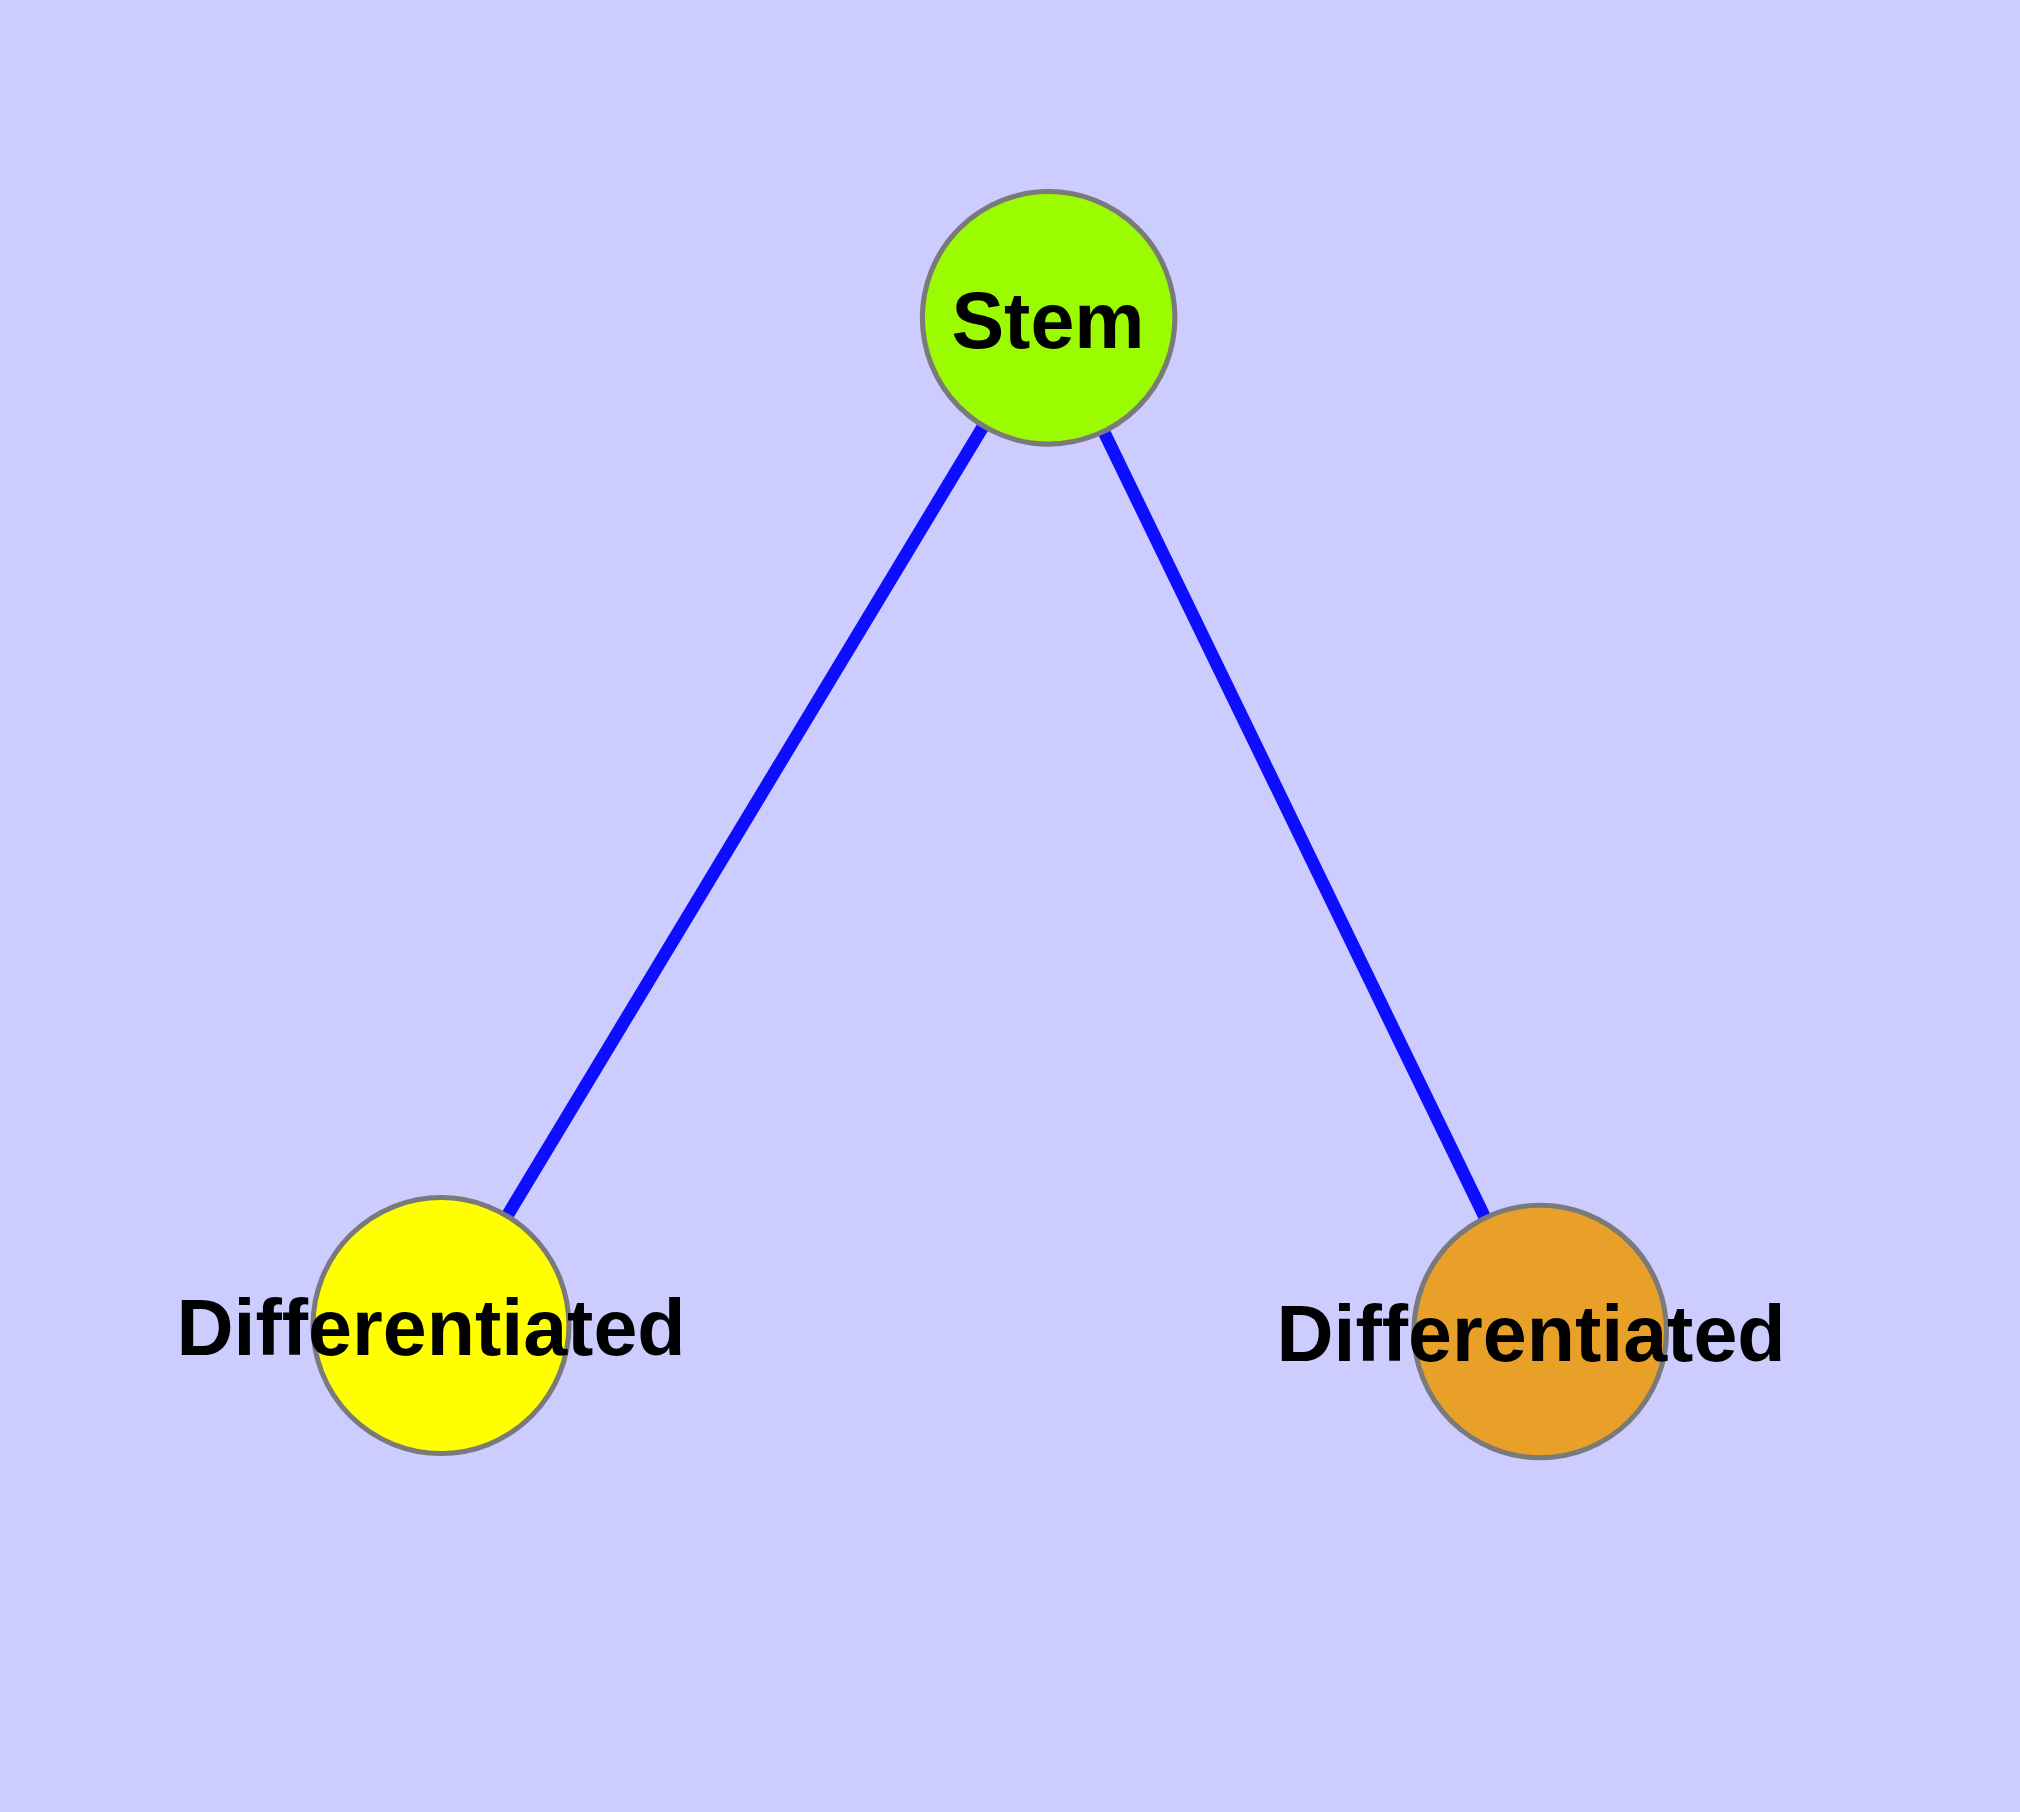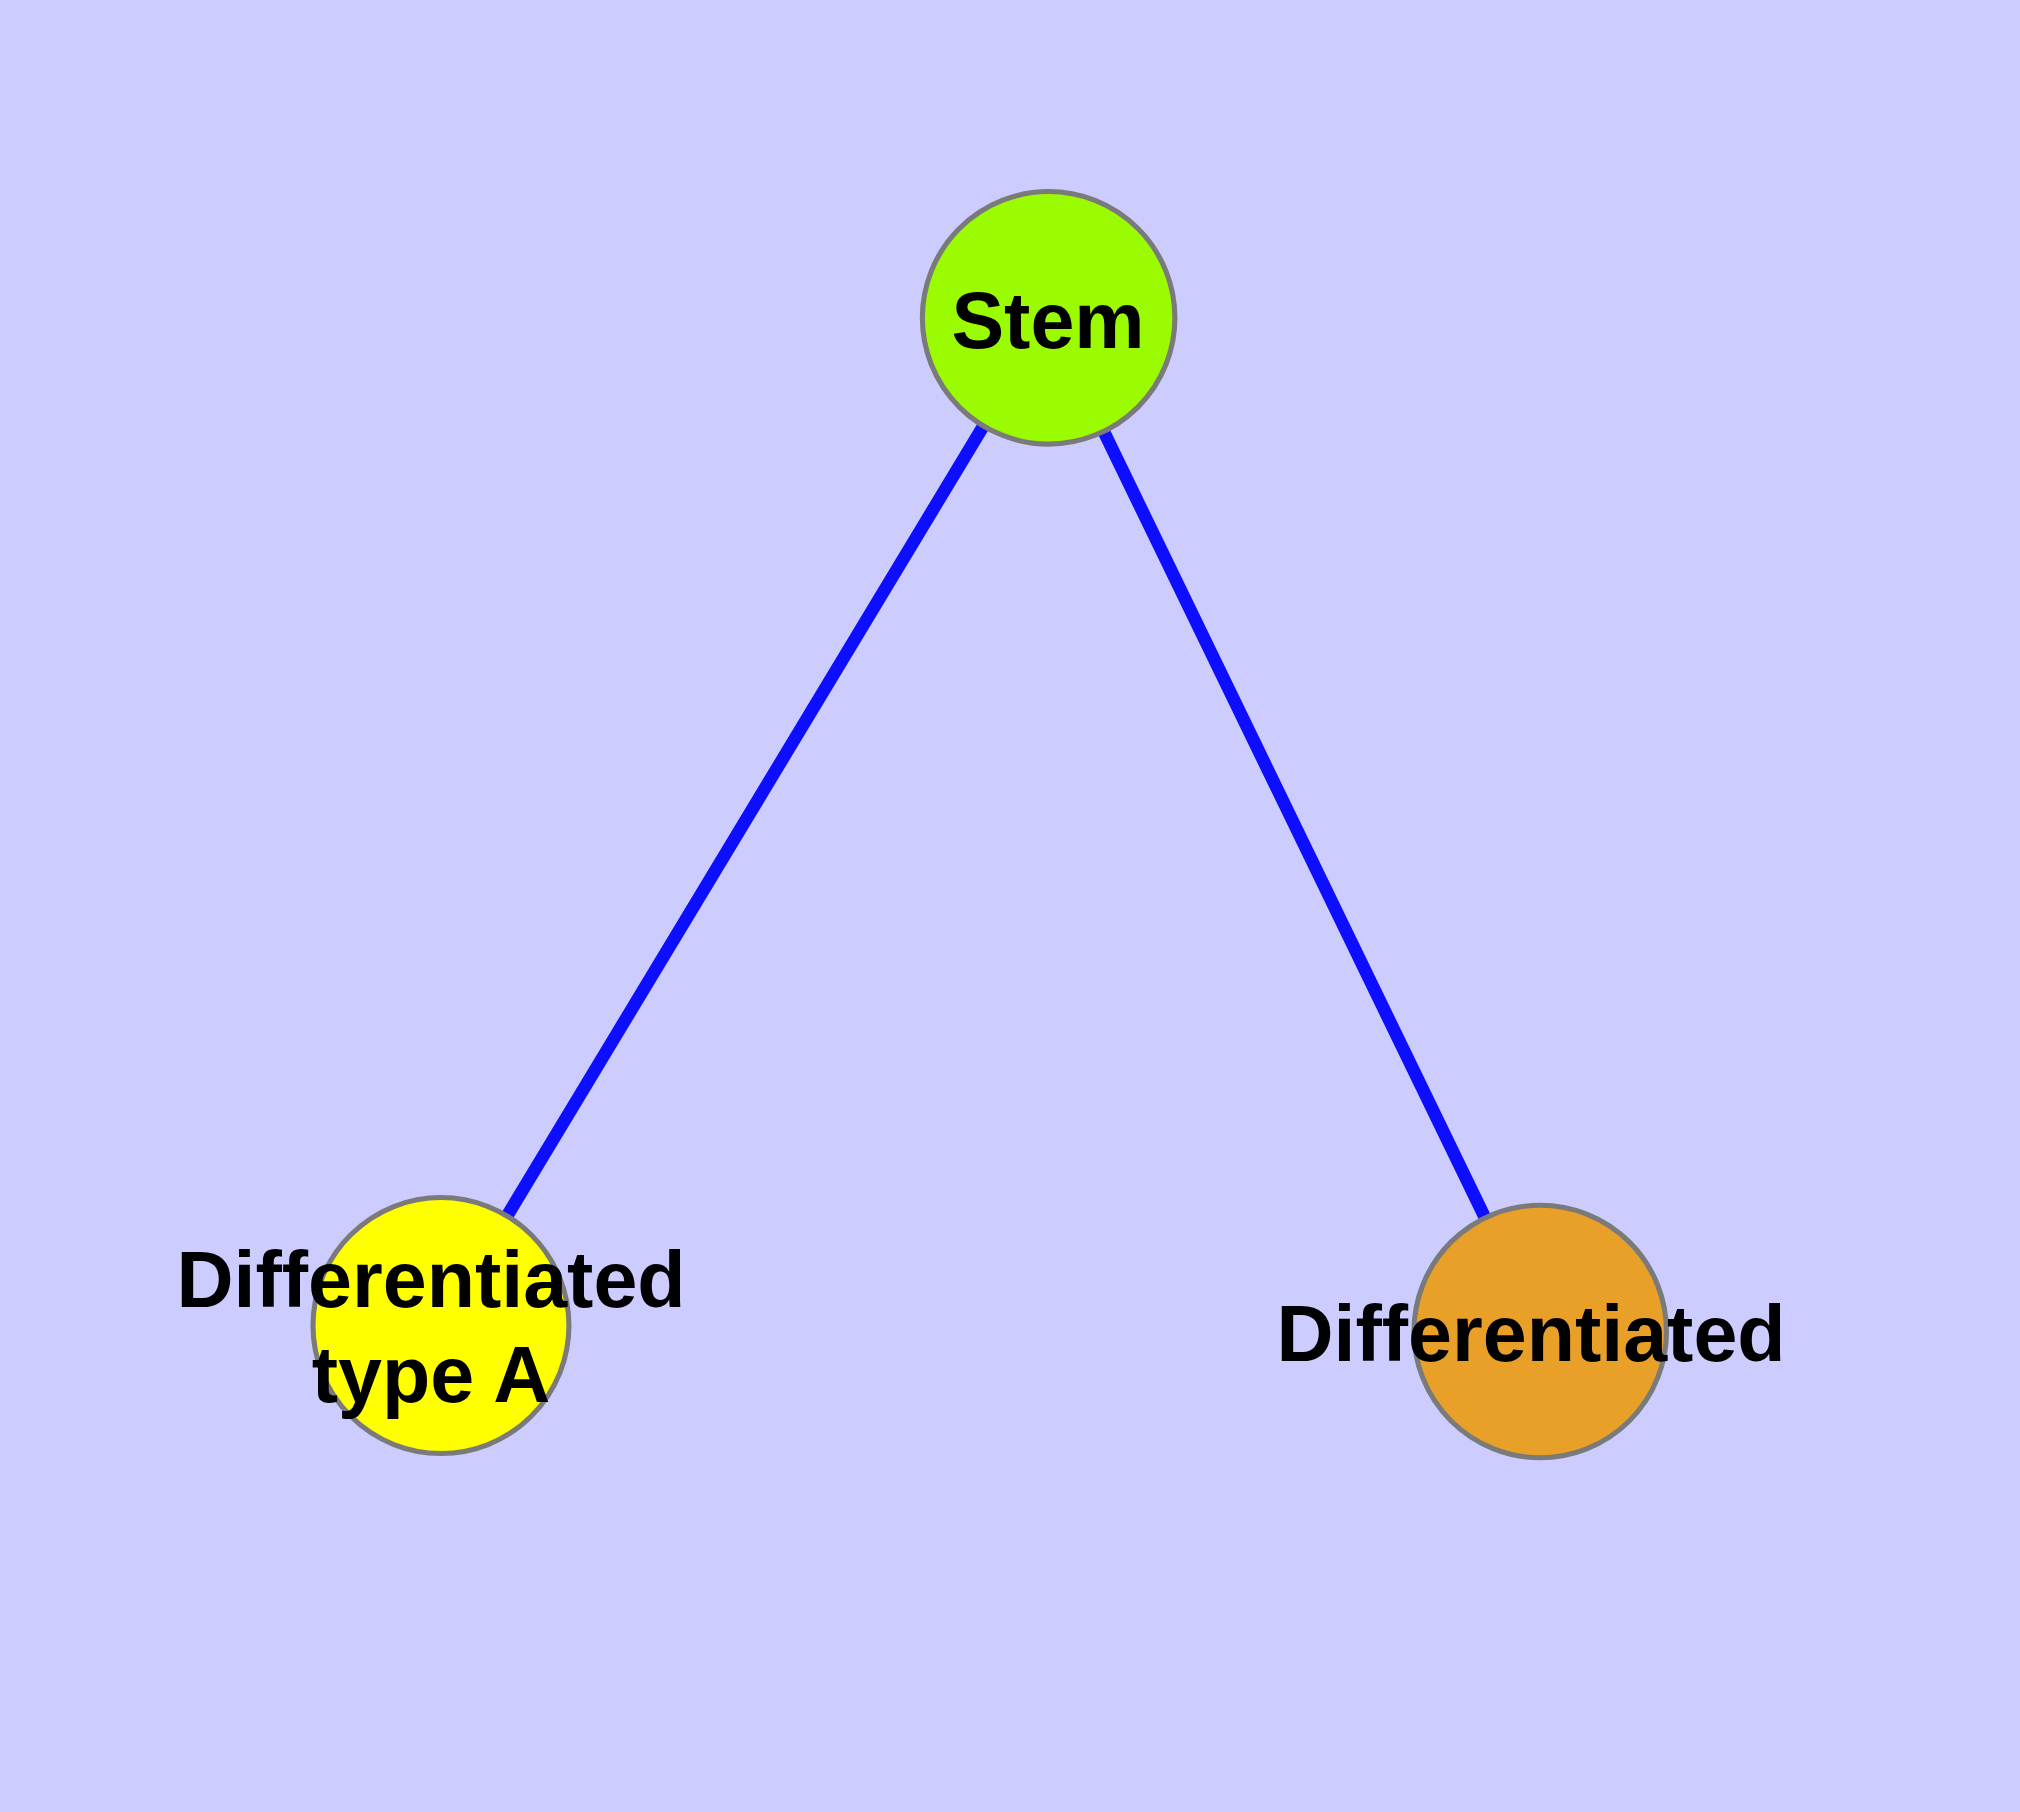--- a/index.html
+++ b/index.html
@@ -24,21 +24,21 @@
     stroke: #7A7A7A;
     stroke-width: 6;
   }
   line.edge {
     stroke-width: 15;
     stroke-linecap: butt;
   }
   .node-label {
     position: absolute;
     transform: translate(-50%, -50%);
-    text-align: center;
+    text-align: left;
     color: #000000;
     font-size: 79px;
     font-weight: 700;
     line-height: 95px;
     white-space: nowrap;
   }
 </style>
 </head>
 <body>
 
@@ -58,21 +58,20 @@
 
     <circle class="node" cx="1817" cy="1571" r="149" fill="#E8A028"></circle>
   </svg>
 
   <div class="node-label" style="left:1048px; top:320px;">
     <div>Stem</div>
   </div>
 
   <div class="node-label" style="left:431px; top:1327px;">
     <div>Differentiated</div>
-    <div>type A</div>
   </div>
 
   <div class="node-label" style="left:1531px; top:1333px;">
     <div>Differentiated</div>
   </div>
 
 </div>
 
 
 </body></html>

